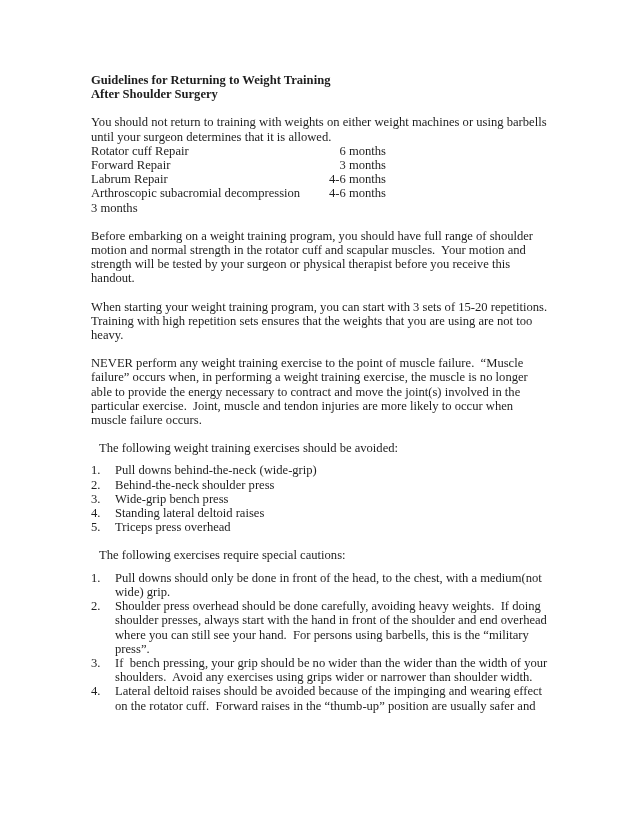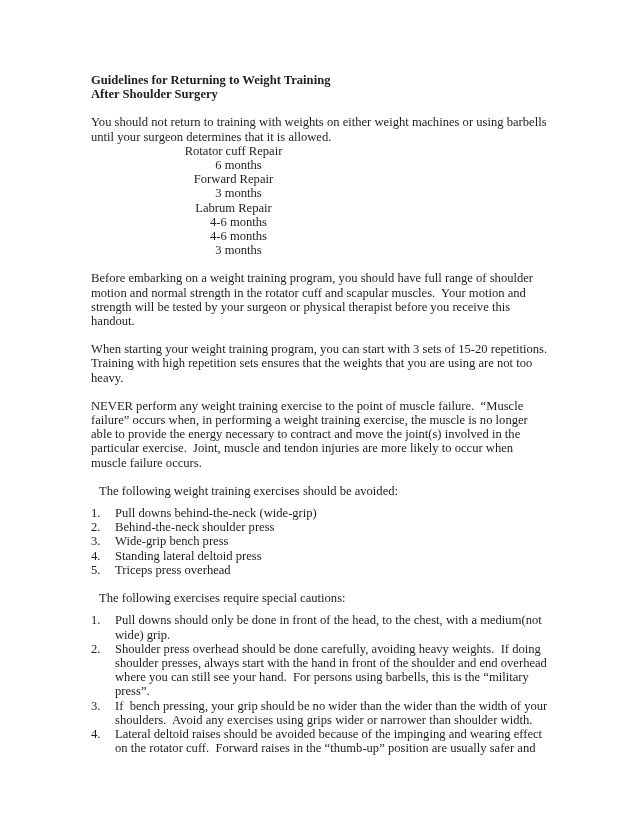--- a/index.html
+++ b/index.html
@@ -31,22 +31,21 @@
   .para.tight {
     margin-bottom: 0;
   }
   .timetable {
     width: 295px;
     margin-bottom: 14px;
   }
   .t-row {
     display: flex;
     justify-content: space-between;
-    align-items: center;
-    flex-direction: column;
+    align-items: flex-end;
   }
   .t-proc {
     flex: 0 1 auto;
     padding-right: 10px;
   }
   .t-dur {
     flex: 0 0 auto;
     text-align: right;
   }
   .list-heading {
@@ -90,20 +89,21 @@
     </div>
     <div class="t-row">
       <span class="t-proc">Forward Repair</span>
       <span class="t-dur">3 months</span>
     </div>
     <div class="t-row">
       <span class="t-proc">Labrum Repair</span>
       <span class="t-dur">4-6 months</span>
     </div>
     <div class="t-row">
+      <span class="t-proc">Arthroscopic subacromial decompression</span>
       <span class="t-dur">4-6 months</span>
     </div>
     <div class="t-row">
       <span class="t-dur">3 months</span>
     </div>
   </div>
 
   <p class="para">Before embarking on a weight training program, you should have full range of shoulder motion and normal strength in the rotator cuff and scapular muscles.  Your motion and strength will be tested by your surgeon or physical therapist before you receive this handout.</p>
 
   <p class="para">When starting your weight training program, you can start with 3 sets of 15-20 repetitions.  Training with high repetition sets ensures that the weights that you are using are not too heavy.</p>
@@ -119,21 +119,21 @@
     <div class="li-row">
       <span class="li-num">2.</span>
       <span class="li-text">Behind-the-neck shoulder press</span>
     </div>
     <div class="li-row">
       <span class="li-num">3.</span>
       <span class="li-text">Wide-grip bench press</span>
     </div>
     <div class="li-row">
       <span class="li-num">4.</span>
-      <span class="li-text">Standing lateral deltoid press</span>
+      <span class="li-text">Standing lateral deltoid raises</span>
     </div>
     <div class="li-row">
       <span class="li-num">5.</span>
       <span class="li-text">Triceps press overhead</span>
     </div>
   </div>
 
   <p class="list-heading">The following exercises require special cautions:</p>
   <div class="num-list last">
     <div class="li-row">

